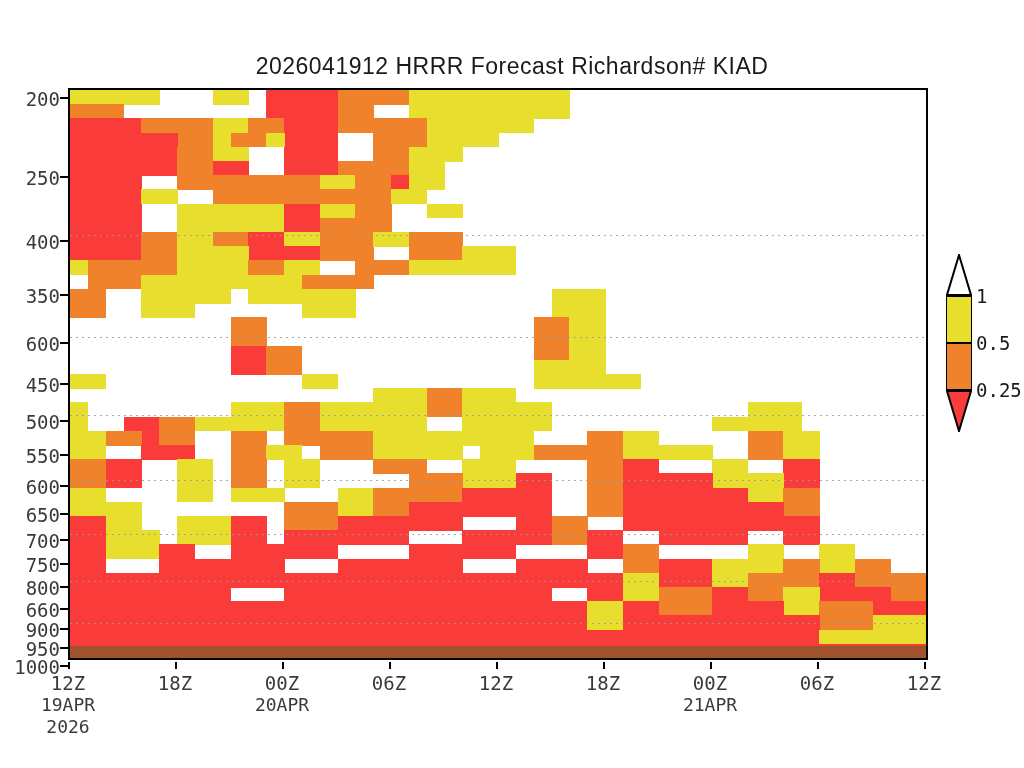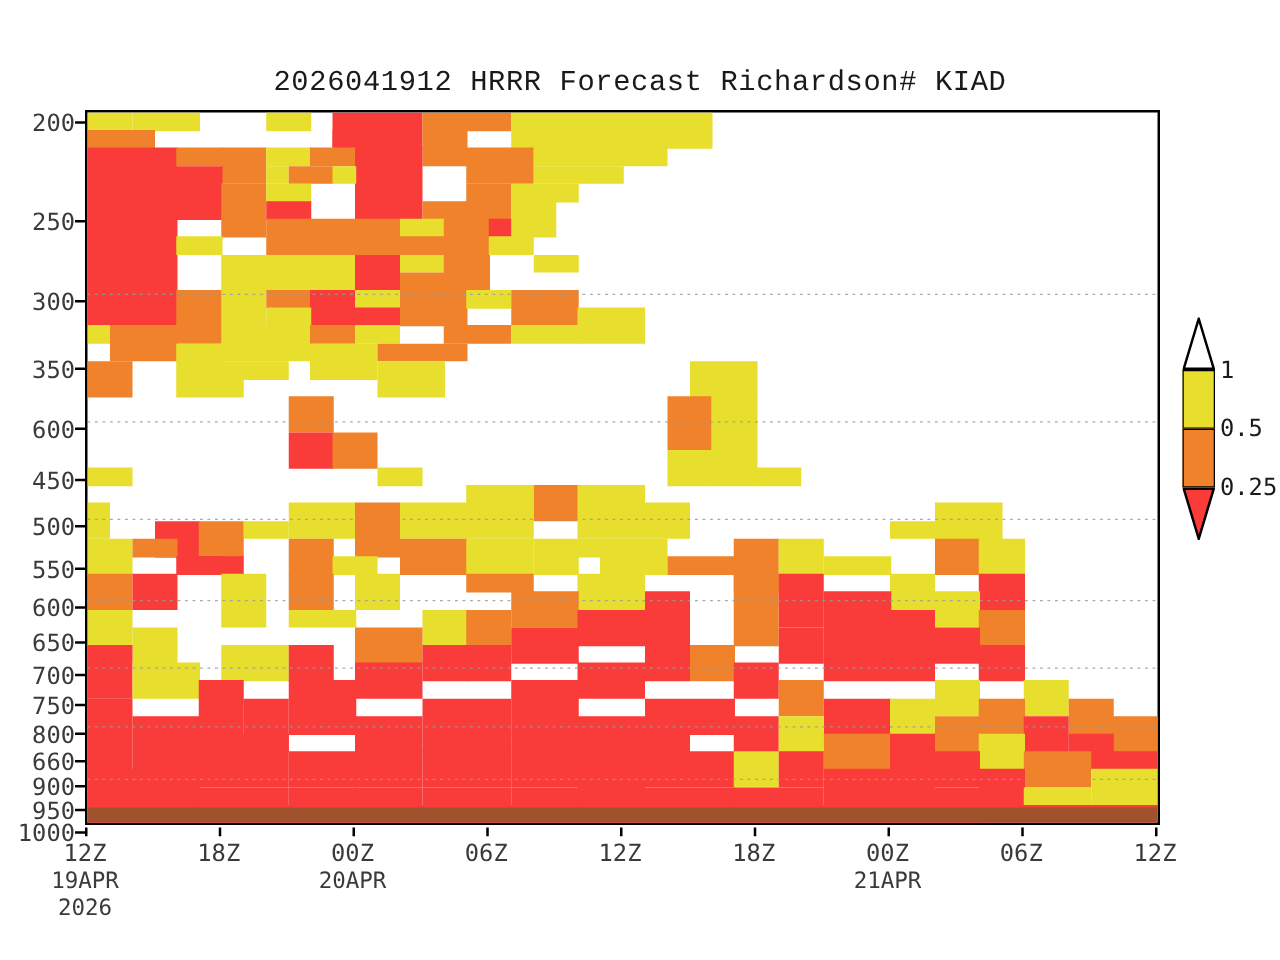--- a/index.html
+++ b/index.html
@@ -2,21 +2,21 @@
 <html><head>
 <meta charset="utf-8">
 <style>
   html,body{margin:0;padding:0;background:#ffffff;}
   body{width:1024px;height:768px;position:relative;overflow:hidden;
        font-family:"DejaVu Sans",sans-serif;}
 
   #stage{position:absolute;left:0;top:0;width:1024px;height:768px;}
   .title-txt{position:absolute;left:0;top:53px;width:1024px;text-align:center;
              font-size:23px;color:#1a1a1a;letter-spacing:.5px;
-             font-family:Liberation Mono, monospace;font-weight:400;}
+             font-family:Liberation Sans, sans-serif;font-weight:400;}
 
   
   #plot-frame{position:absolute;left:68px;top:88px;width:860px;height:572px;
               border:2px solid #000;box-sizing:border-box;background:#fff;
               overflow:hidden;}
   #cells{position:absolute;left:0;top:0;width:100%;height:100%;}
   .cell{position:absolute;}
 
   #gridlines{position:absolute;left:0;top:0;width:100%;height:100%;pointer-events:none;}
   .gline{position:absolute;left:0;width:100%;height:1px;
@@ -62,21 +62,21 @@
 
 <div id="stage">
 
   <div class="title-txt">2026041912 HRRR Forecast Richardson# KIAD</div>
 
   <div id="yaxis">
       <div class="ytick-lab" style="top: 2px;">200</div>
       <div class="ytick-mark" style="top: 2px;"></div>
       <div class="ytick-lab" style="top: 80.7514px;">250</div>
       <div class="ytick-mark" style="top: 80.7514px;"></div>
-      <div class="ytick-lab" style="top: 145.096px;">300</div>
+      <div class="ytick-lab" style="top: 145.096px;">400</div>
       <div class="ytick-mark" style="top: 145.096px;"></div>
       <div class="ytick-lab" style="top: 199.499px;">350</div>
       <div class="ytick-mark" style="top: 199.499px;"></div>
       <div class="ytick-lab" style="top: 246.624px;">600</div>
       <div class="ytick-mark" style="top: 246.624px;"></div>
       <div class="ytick-lab" style="top: 288.192px;">450</div>
       <div class="ytick-mark" style="top: 288.192px;"></div>
       <div class="ytick-lab" style="top: 325.376px;">500</div>
       <div class="ytick-mark" style="top: 325.376px;"></div>
       <div class="ytick-lab" style="top: 359.012px;">550</div>

